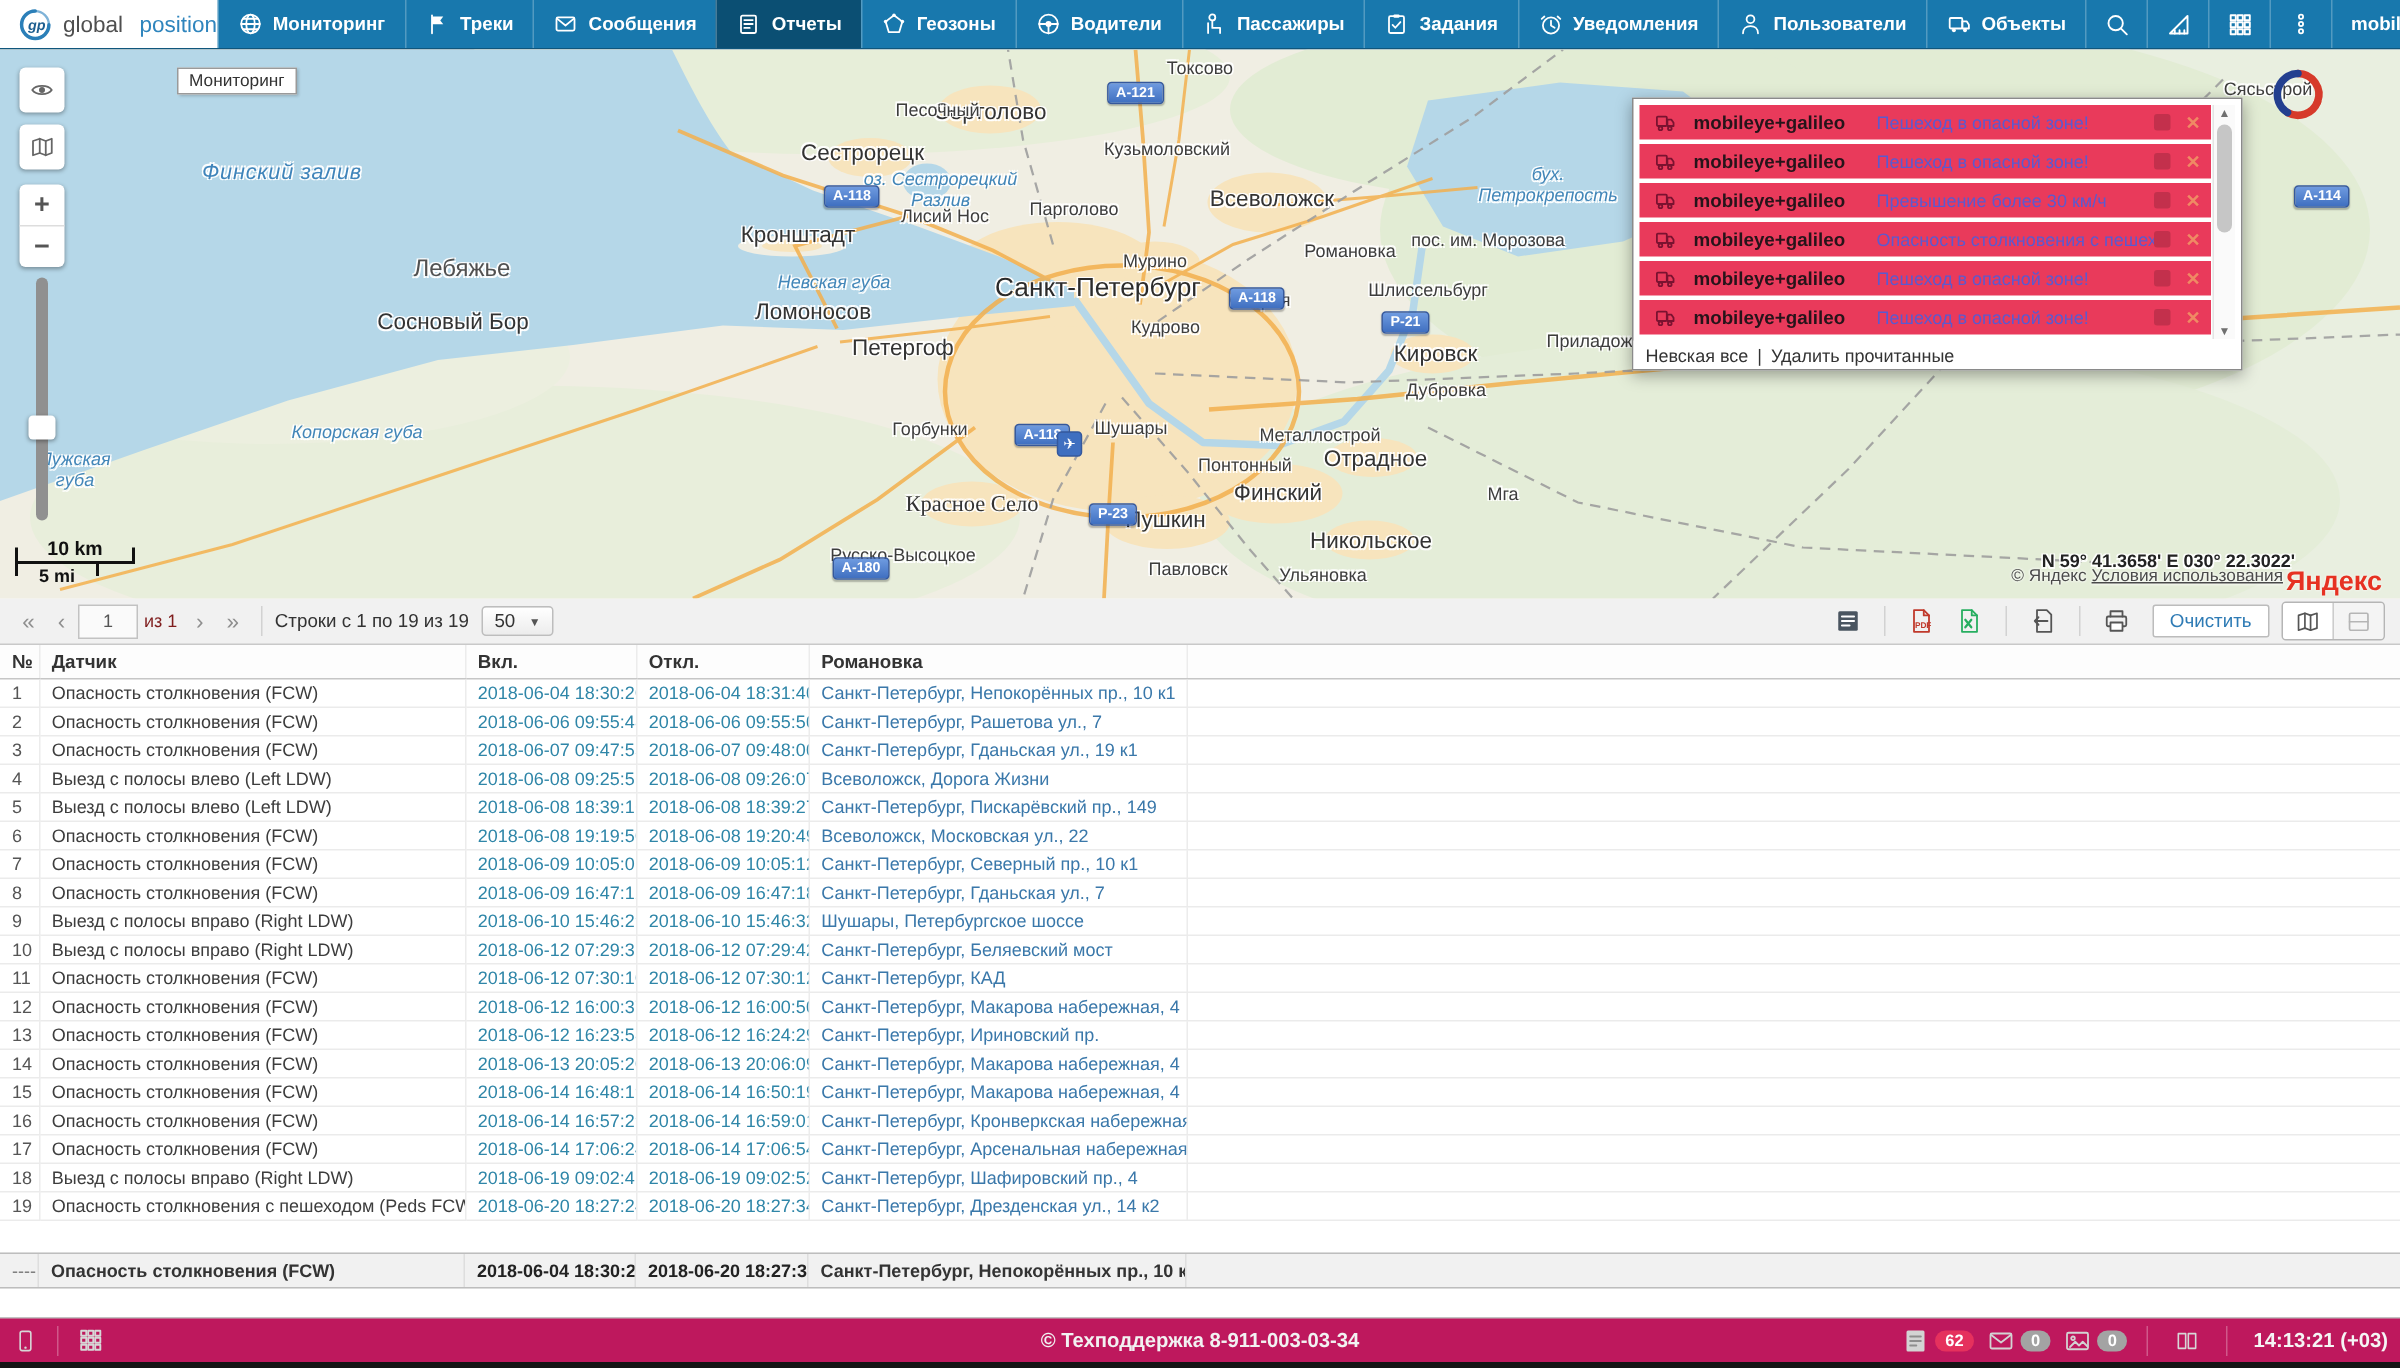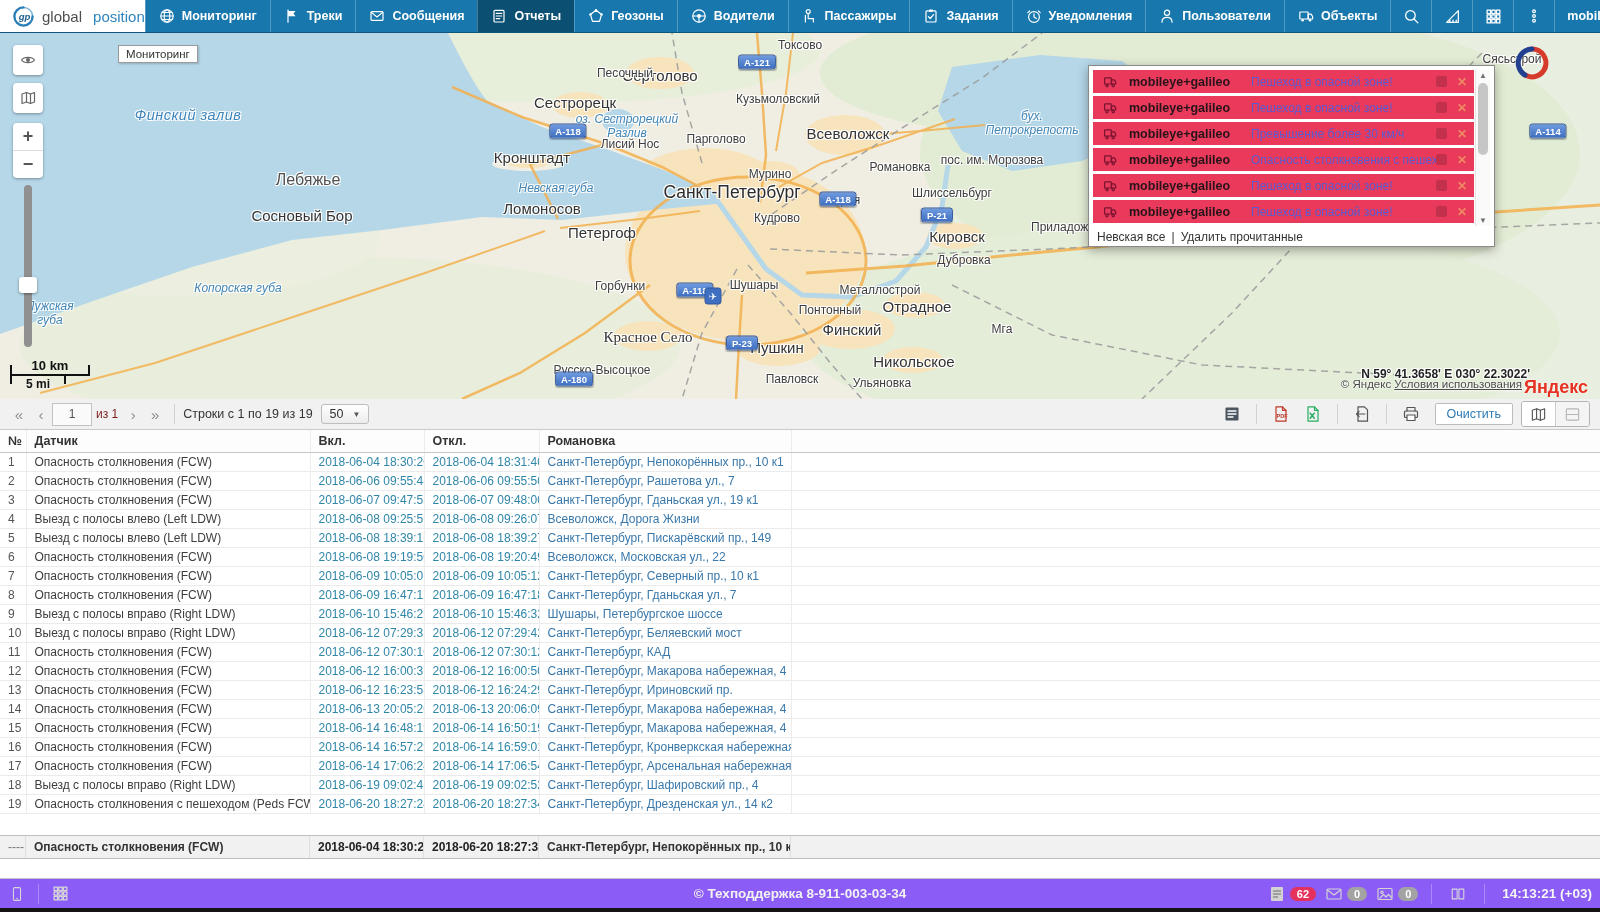--- a/index.html
+++ b/index.html
@@ -134,21 +134,21 @@
   .summary-row{margin-top:21px;display:grid;grid-template-columns:26px 284px 114px 115px 252px 1fr;height:22px;
       background:#f1f1f1;border-top:1px solid #bdbdbd;border-bottom:1px solid #bdbdbd;align-items:center;font-size:12px;}
   .summary-row>div{padding-left:8px;border-right:1px solid #dedede;height:100%;display:flex;align-items:center;white-space:nowrap;overflow:hidden;}
   .summary-row>div:last-child{border-right:none;}
   .s-num{color:#777;}
   .s-sensor{color:#333;font-weight:bold;}
   .s-date{color:#222;font-weight:bold;}
   .s-loc{color:#333;font-weight:bold;}
 
   
-  .statusbar{position:absolute;left:0;right:0;bottom:4px;height:30px;background:#8b5cf6;border-top:1px solid #c2c2c2;
+  .statusbar{position:absolute;left:0;right:0;bottom:4px;height:30px;background:#be185d;border-top:1px solid #c2c2c2;
       box-sizing:border-box;display:flex;align-items:center;}
   .bottom-strip{position:absolute;left:0;right:0;bottom:0;height:4px;background:#141414;}
   .fb-btn{width:34px;height:30px;display:flex;align-items:center;justify-content:center;color:#d7d7d7;cursor:pointer;}
   .fdiv{width:1px;height:20px;background:rgba(255,255,255,.28);margin:0 4px;}
   .support-text{position:absolute;left:50%;transform:translateX(-50%);color:#f2f2f2;font-size:13.5px;font-weight:bold;}
   .footer-right{position:absolute;right:8px;display:flex;align-items:center;gap:9px;}
   .fr-group{display:flex;align-items:center;gap:4px;cursor:pointer;}
   .fr-group .icon{color:#d3d3d3;}
   .fr-group .icon svg{width:18px;height:18px;}
   .badge{border-radius:9px;padding:1px 7px;font-size:11px;font-weight:bold;color:#fff;}

